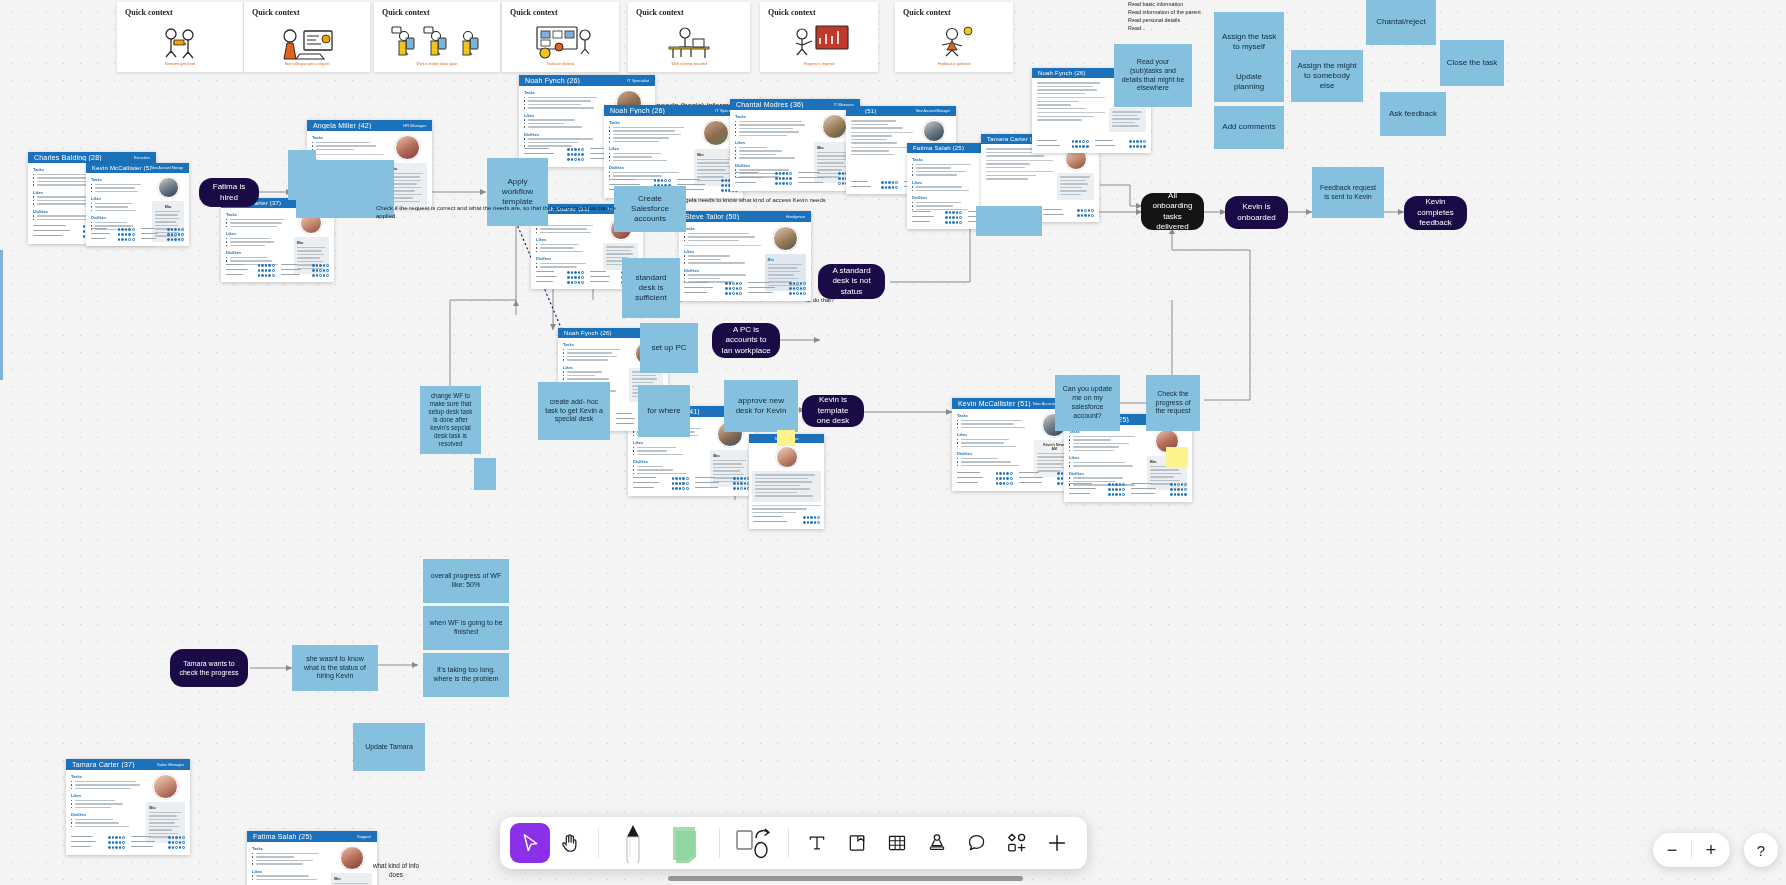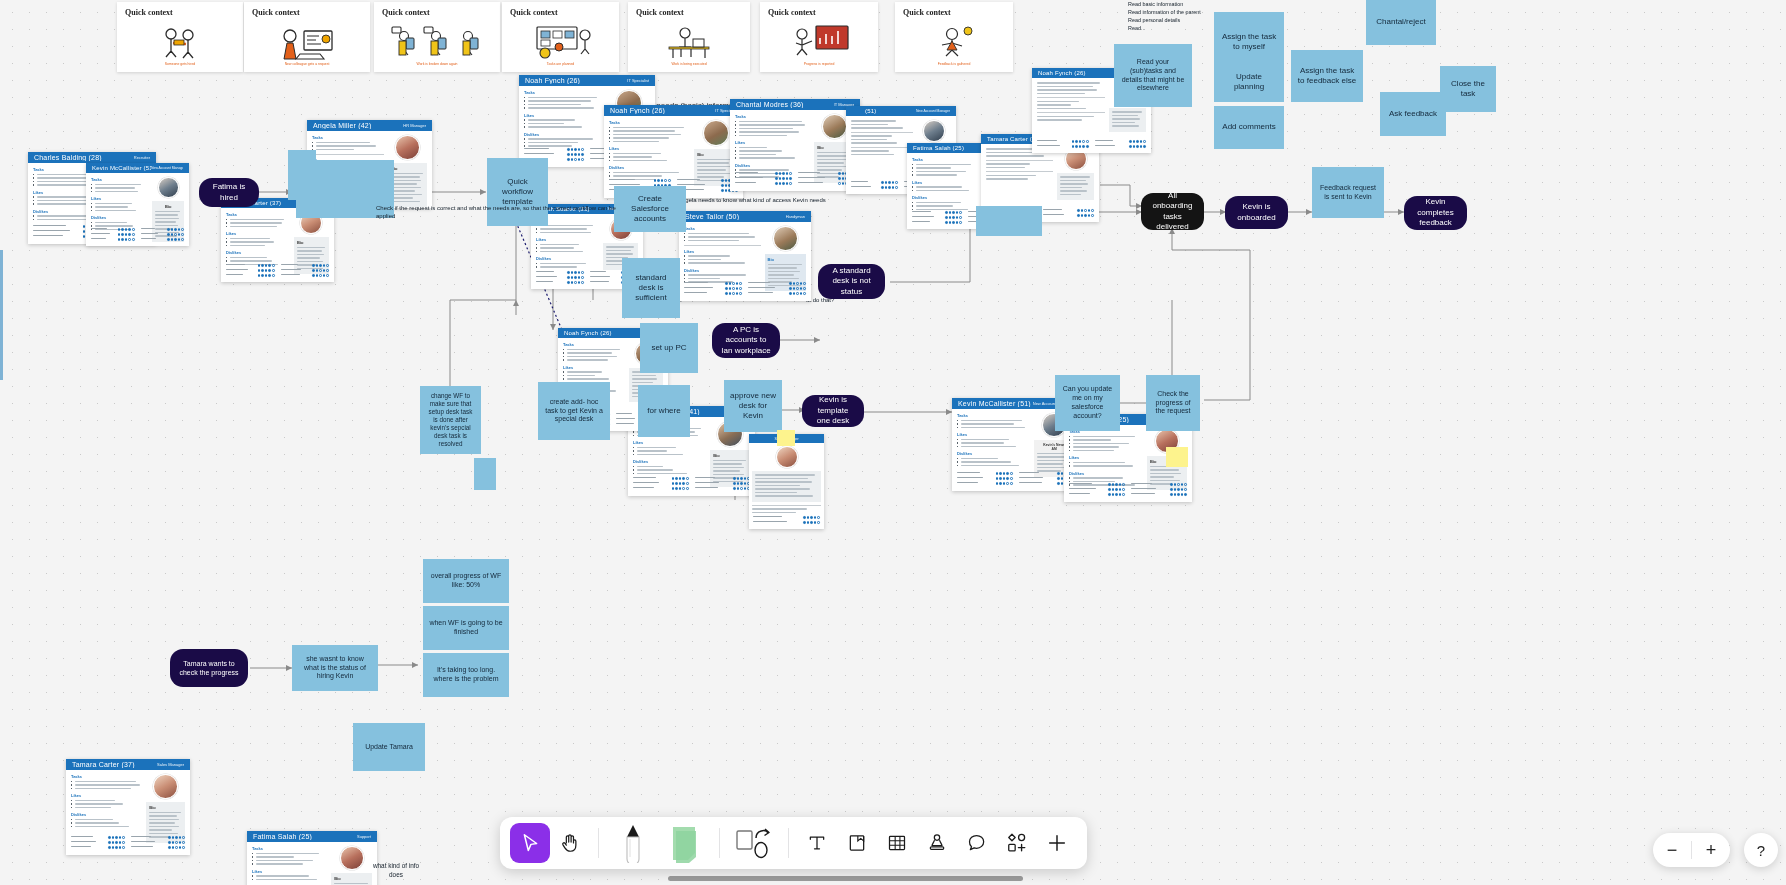--- a/index.html
+++ b/index.html
@@ -2716,39 +2716,39 @@
             <div class="bio-box" style="margin-top:3px;">
               <div class="sec-title" style="color:#333;">Bio</div>
               <div class="ln" style="width:96%"></div>
 
             </div>
           </div>
         </div>
       </div>
     </div>
 
-    <div class="note" style="left:487px;top:158px;width:61px;height:68px;">Quick workflow template</div>
+    <div class="note" style="left:487px;top:158px;width:61px;height:68px;">Apply workflow template</div>
     <div class="note" style="left:296px;top:160px;width:98px;height:58px;font-size:6px;background:#85c1de;z-index:2;"></div>
     <div class="txt sm" style="left:376px;top:204px;width:250px;z-index:3;">Check if the request is correct and what the needs are, so that the correct workflow can be applied</div>
     <div class="note" style="left:614px;top:186px;width:72px;height:46px;font-size:8px;">Create Salesforce accounts</div>
     <div class="note" style="left:622px;top:258px;width:58px;height:60px;">standard desk is sufficient</div>
     <div class="note" style="left:640px;top:323px;width:58px;height:50px;">set up PC</div>
     <div class="note" style="left:638px;top:385px;width:52px;height:52px;">for where</div>
-    <div class="note" style="left:724px;top:380px;width:58px;height:52px;">approve new desk for Kevin</div>
+    <div class="note" style="left:724px;top:380px;width:74px;height:52px;">approve new desk for Kevin</div>
     <div class="note" style="left:420px;top:386px;width:61px;height:68px;font-size:6.3px;">change WF to make sure that setup desk task is done after kevin's sepcial desk task is resolved</div>
     <div class="note" style="left:538px;top:382px;width:72px;height:58px;font-size:7px;">create add- hoc task to get Kevin a special desk</div>
     <div class="note" style="left:1055px;top:375px;width:65px;height:56px;font-size:7px;">Can you update me on my salesforce account?</div>
     <div class="note" style="left:1146px;top:375px;width:54px;height:56px;font-size:7px;">Check the progress of the request</div>
     <div class="note" style="left:1214px;top:12px;width:70px;height:60px;">Assign the task to myself</div>
     <div class="note" style="left:1214px;top:62px;width:70px;height:40px;">Update planning</div>
     <div class="note" style="left:1214px;top:106px;width:70px;height:43px;">Add comments</div>
-    <div class="note" style="left:1291px;top:50px;width:72px;height:52px;">Assign the task to feedback else</div>
+    <div class="note" style="left:1291px;top:50px;width:72px;height:52px;">Assign the might to somebody else</div>
     <div class="note" style="left:1114px;top:44px;width:78px;height:63px;font-size:7px;">Read your (sub)tasks and details that might be elsewhere</div>
     <div class="note" style="left:1366px;top:0px;width:70px;height:45px;">Chantal/reject</div>
-    <div class="note" style="left:1440px;top:40px;width:56px;height:46px;margin-top:26px;">Close the task</div>
+    <div class="note" style="left:1440px;top:40px;width:64px;height:46px;">Close the task</div>
     <div class="note" style="left:1380px;top:92px;width:66px;height:44px;">Ask feedback</div>
     <div class="note" style="left:1312px;top:167px;width:72px;height:51px;font-size:7px;">Feedback request is sent to Kevin</div>
     <div class="note" style="left:423px;top:559px;width:86px;height:44px;font-size:7px;">overall progress of WF like: 50%</div>
     <div class="note" style="left:423px;top:606px;width:86px;height:44px;font-size:7px;">when WF is going to be finished</div>
     <div class="note" style="left:423px;top:653px;width:86px;height:44px;font-size:7px;">It's taking too long. where is the problem</div>
     <div class="note" style="left:292px;top:645px;width:86px;height:46px;font-size:7px;">she wasnt to know what is the status of hiring Kevin</div>
     <div class="note" style="left:353px;top:723px;width:72px;height:48px;font-size:7px;">Update Tamara</div>
     <div class="note" style="left:366px;top:856px;width:60px;height:29px;font-size:6.4px;background:transparent;color:#15202b;">what kind of info does</div>
     <div class="note yellow" style="left:777px;top:430px;width:18px;height:16px;font-size:2.8px;"></div>
     <div class="note yellow" style="left:1166px;top:447px;width:22px;height:20px;font-size:2.8px;"></div>

